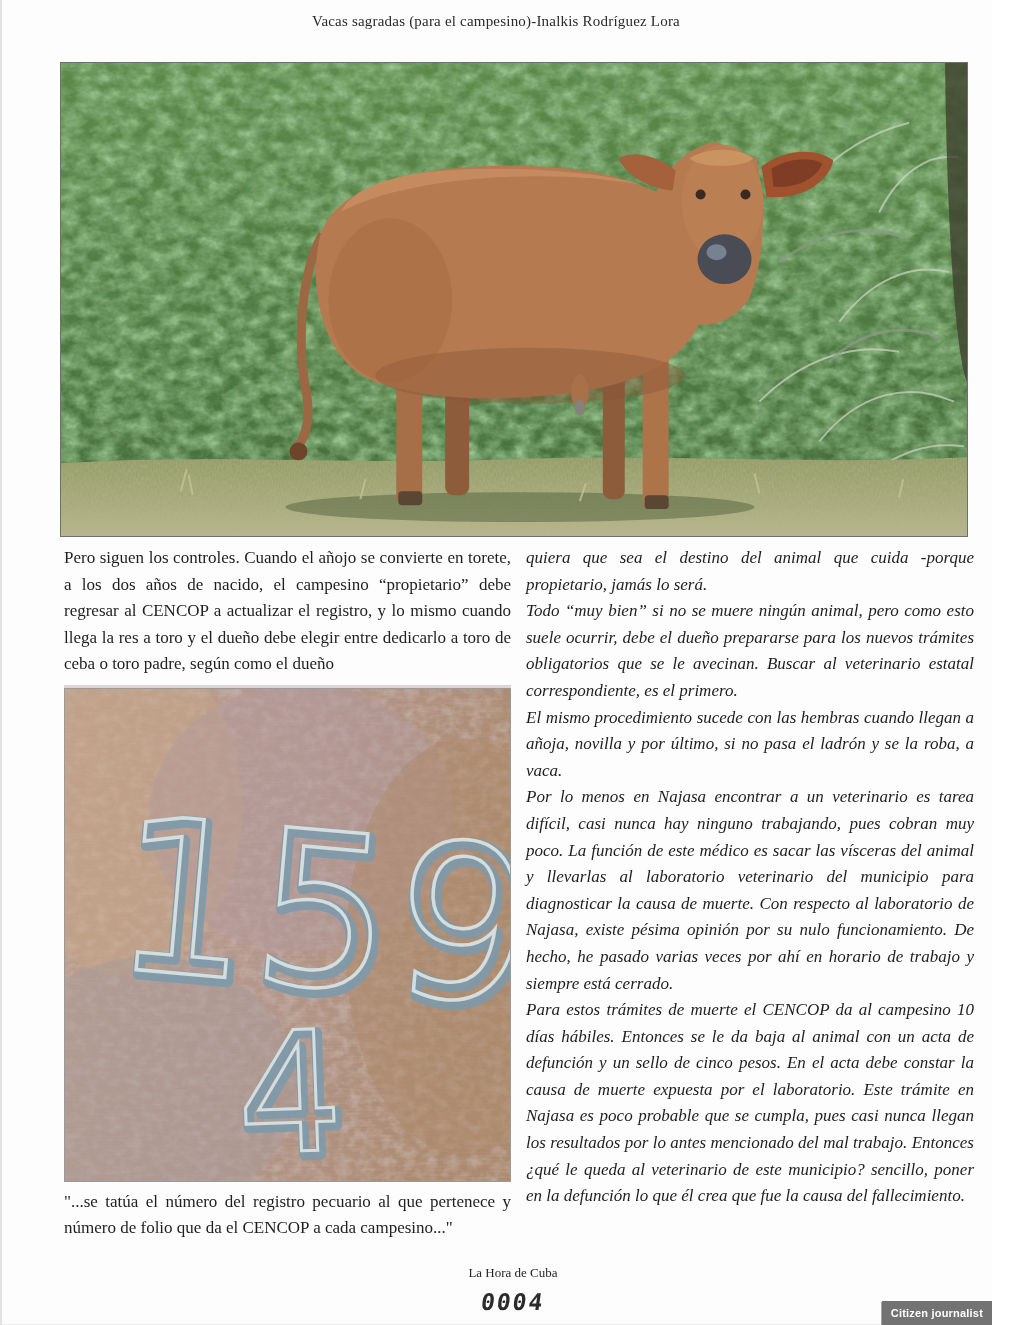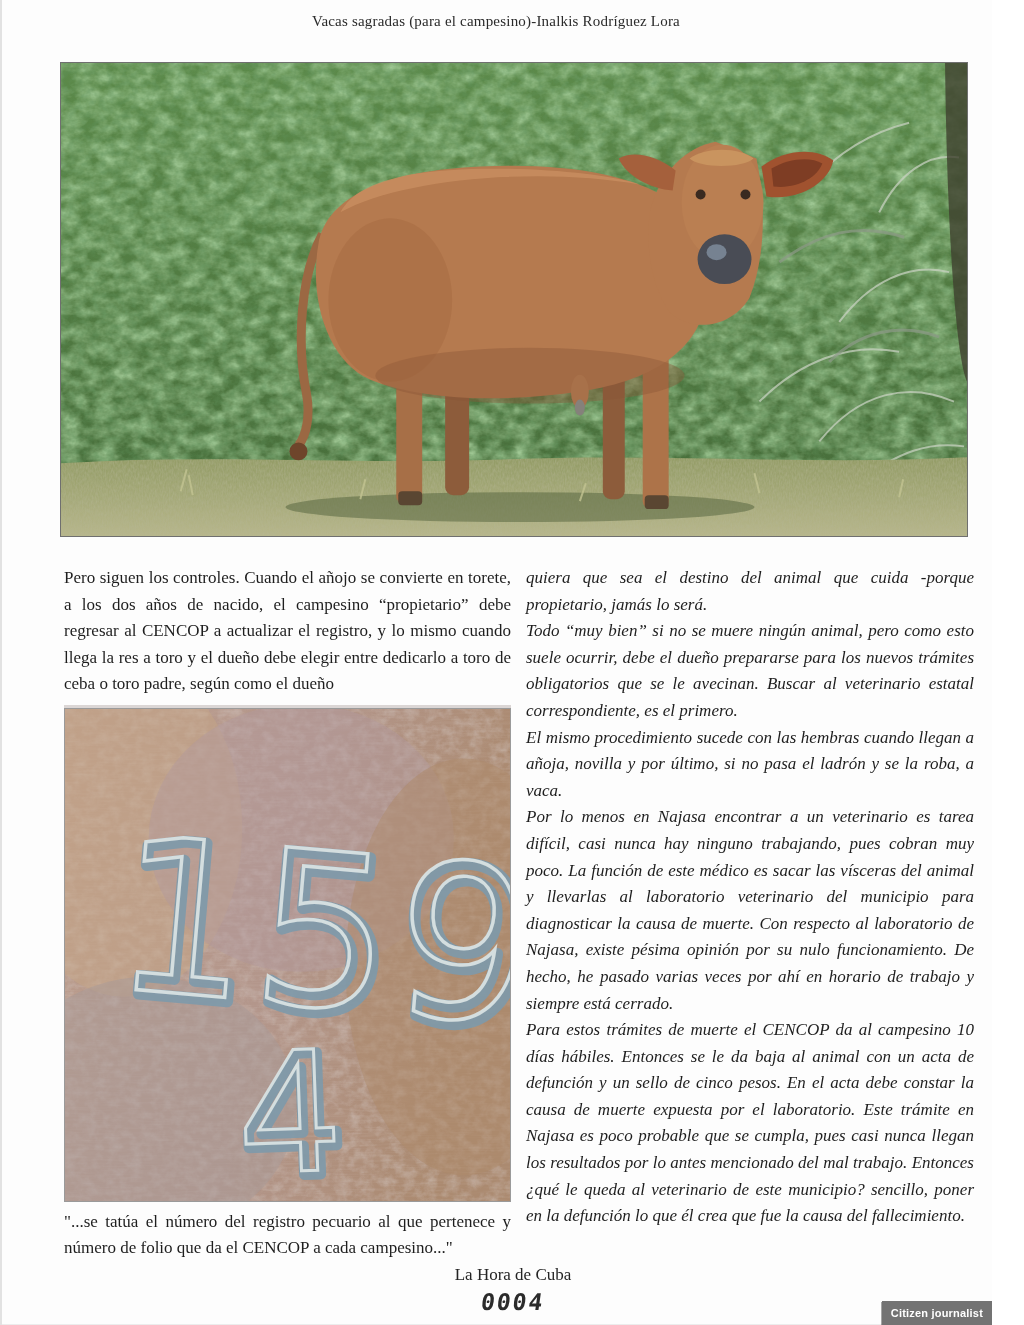--- a/index.html
+++ b/index.html
@@ -15,34 +15,34 @@
   .doc-title{
     position:absolute;top:13px;left:0;right:0;
     text-align:center;font-size:15px;color:#2a2a2a;
     letter-spacing:.2px;
   }
   .photo-main{
     position:absolute;left:60px;top:62px;width:908px;height:475px;
     border:1px solid #6f6f6f;box-sizing:border-box;background:#4d7a40;
   }
   .photo-main svg{display:block;width:100%;height:100%;}
-  .col{position:absolute;top:565px;font-size:17px;line-height:26.6px;text-align:justify;padding-left:6px;}
+  .col{position:absolute;top:545px;font-size:17px;line-height:26.6px;text-align:justify;padding-left:6px;}
   .col p{margin:0;}
   .col-left{left:58px;width:447px;}
   .col-right{left:520px;width:448px;font-style:italic;}
   .photo-brand{
     margin-top:10px;width:447px;height:494px;
     border:1px solid #9a9a9a;box-sizing:border-box;background:#b49585;
     box-shadow:0 -3px 0 rgba(120,100,95,.25);
   }
   .photo-brand svg{display:block;width:100%;height:100%;}
   .caption{margin-top:7px;font-size:17px;line-height:26px;text-align:justify;}
   .footer-title{
     position:absolute;top:1265px;left:58px;width:910px;
-    text-align:center;font-size:17px;color:#242424;
+    text-align:center;font-size:13px;color:#242424;
   }
   .page-num{
     position:absolute;top:1289px;left:58px;width:910px;text-align:center;
   }
   .digital{
     display:inline-block;
     font-family:"DejaVu Sans Mono", monospace;
     font-weight:700;font-size:23px;letter-spacing:2px;color:#2b2b2b;
     transform:skewX(-8deg);
   }

